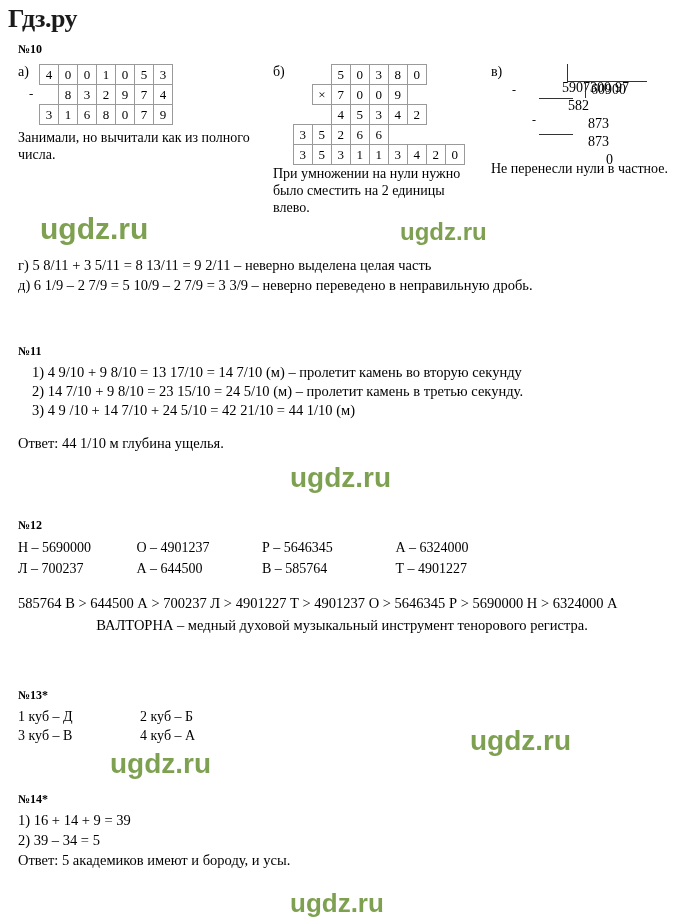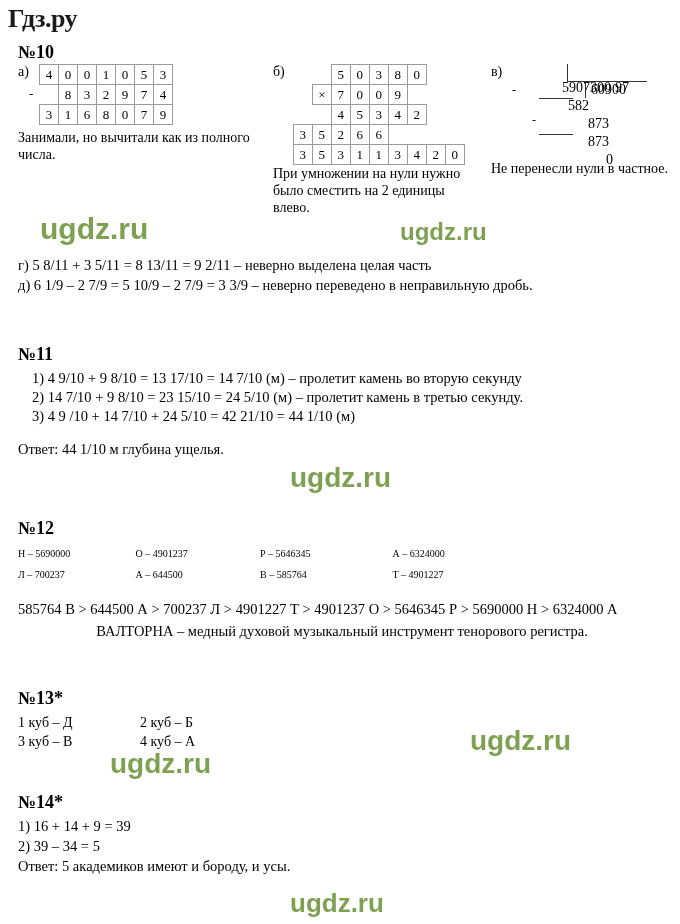--- a/index.html
+++ b/index.html
@@ -41,21 +41,21 @@
   .wm3 { left: 290px; top: 462px; font-size: 28px; }
   .wm4 { left: 470px; top: 725px; font-size: 28px; }
   .wm5 { left: 110px; top: 748px; font-size: 28px; }
   .wm6 { left: 290px; top: 888px; font-size: 26px; }
 
   
   .content { position: absolute; left: 0; top: 0; width: 680px; }
 
   .num-head {
     font-weight: bold;
-    font-size: 18px;
+    font-size: 12px;
     font-family: "Liberation Serif", serif;
   }
 
   
   .t10 { position: absolute; left: 18px; top: 42px; width: 650px; }
   .t10-head { position: absolute; left: 0; top: 0; }
 
   .col-a { position: absolute; left: 0;   top: 22px; width: 240px; }
   .col-b { position: absolute; left: 255px; top: 22px; width: 205px; }
   .col-c { position: absolute; left: 473px; top: 22px; width: 200px; }
@@ -102,21 +102,21 @@
   
   .lines-gd { position: absolute; left: 18px; top: 255px; width: 648px; font-size: 14.5px; line-height: 20px; }
 
   
   .t11 { position: absolute; left: 18px; top: 344px; width: 648px; }
   .t11 .item { font-size: 14.5px; line-height: 19px; margin-left: 14px; text-align: justify; }
   .t11 .ans { font-size: 14.5px; margin-top: 15px; }
 
   
   .t12 { position: absolute; left: 18px; top: 518px; width: 648px; }
-  .t12 .rowpair { font-size: 10px; line-height: 21px; }
+  .t12 .rowpair { font-size: 14px; line-height: 21px; }
   .t12 .cell { display: inline-block; }
   .t12 .chain { font-size: 14.5px; line-height: 20px; margin-top: 14px; }
   .t12 .defn { font-size: 14.5px; margin-top: 4px; text-align: center; }
 
   
   .t13 { position: absolute; left: 18px; top: 688px; width: 400px; }
   .t13 .line { font-size: 14px; line-height: 19px; }
   .t13 .c1 { display: inline-block; width: 122px; }
 
   

